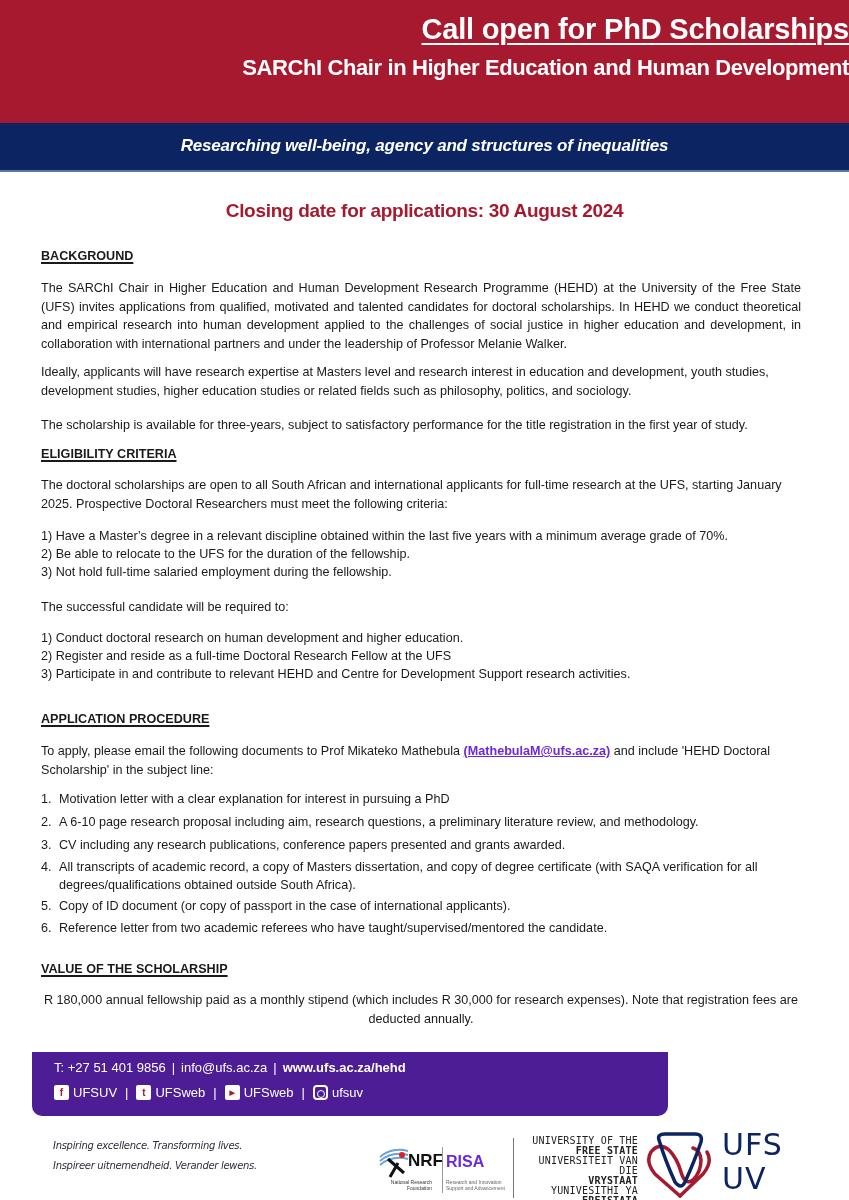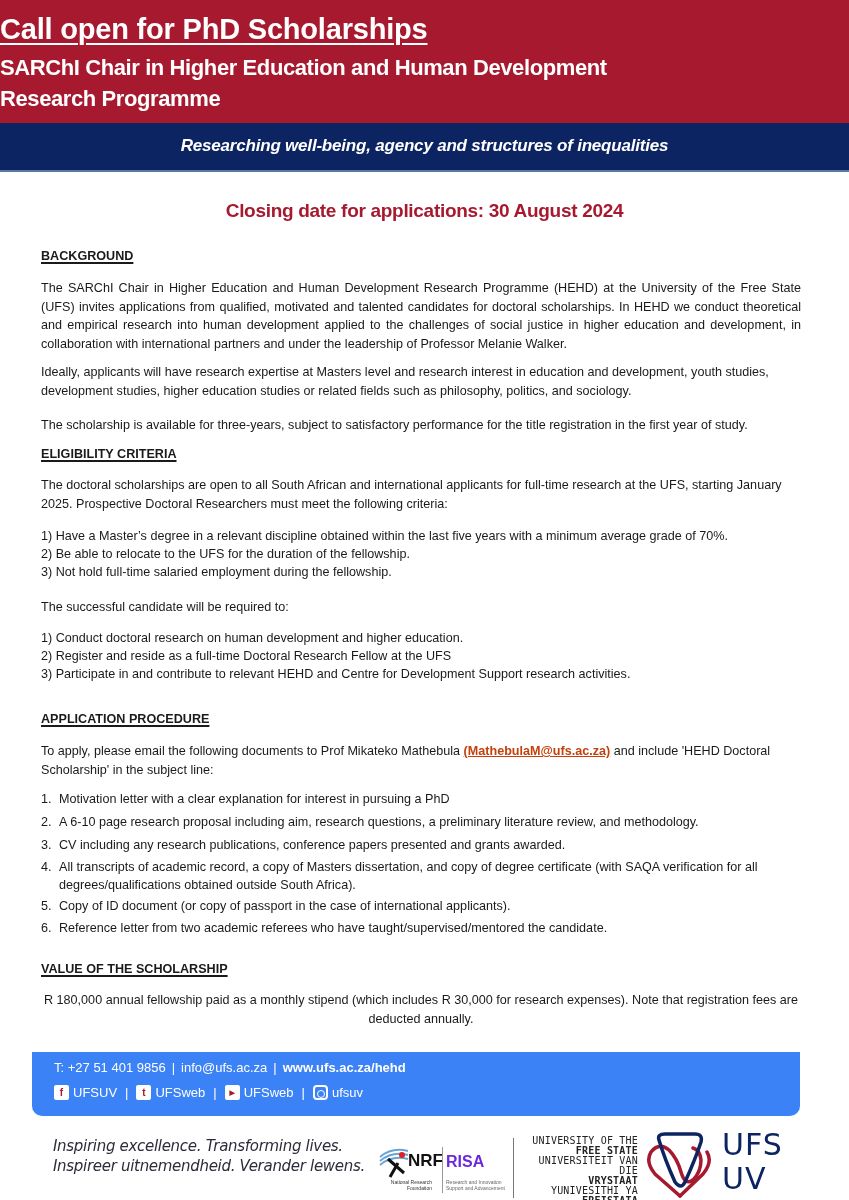--- a/index.html
+++ b/index.html
@@ -1,21 +1,21 @@
 <!DOCTYPE html>
 <html><head>
 <meta charset="utf-8">
 <style>
   * { box-sizing: border-box; margin: 0; padding: 0; }
   html, body { width: 849px; height: 1200px; background: #ffffff; overflow: hidden; }
   body { font-family: "Liberation Sans", sans-serif; color: #1a1a1a; position: relative; }
 
   .header-red {
     position: absolute; left: 0; top: 0; width: 849px; height: 123px;
-    background: #a6192e; color: #ffffff; text-align: left; padding-left: 20px;
+    background: #a6192e; color: #ffffff; text-align: right; padding-left: 20px;
   }
   .h-title {
     position: absolute; left: 0; right: 0; top: 13px;
     font-size: 29px; font-weight: bold; text-decoration: underline;
     text-decoration-thickness: 2px; text-underline-offset: 4px;
     letter-spacing: -0.2px;
   }
   .h-sub1 {
     position: absolute; left: 0; right: 0; top: 55px;
     font-size: 22px; font-weight: bold; letter-spacing: -0.4px;
@@ -38,29 +38,29 @@
     position: absolute; left: 0; right: 0; top: 200px; text-align: center;
     font-size: 19px; font-weight: bold; color: #a6192e; letter-spacing: -0.3px;
   }
   .sec-h {
     position: absolute; left: 41px; font-size: 12.6px; font-weight: bold;
     text-decoration: underline; text-decoration-thickness: 1.5px; text-underline-offset: 2px;
   }
   .para { position: absolute; left: 41px; width: 760px; font-size: 12.6px; line-height: 18.5px; text-align: justify; }
   .line { position: absolute; left: 41px; font-size: 12.6px; white-space: nowrap; }
 
-  .email-link { color: #c2410c; font-weight: bold; text-decoration: underline; }
+  .email-link { color: #6d28d9; font-weight: bold; text-decoration: underline; }
 
   .ol-item { position: absolute; left: 41px; width: 760px; font-size: 12.6px; line-height: 18px; }
   .ol-item .num { position: absolute; left: 0; top: 0; }
   .ol-item .txt { display: block; margin-left: 18px; }
 
   .footer-band {
-    position: absolute; left: 32px; top: 1052px; width: 768px; height: 64px;
-    background: #3b82f6; border-radius: 0 0 10px 10px; color: #ffffff;
+    position: absolute; left: 32px; top: 1052px; width: 636px; height: 64px;
+    background: #4c1d95; border-radius: 0 0 10px 10px; color: #ffffff;
   }
   .contact {
     position: absolute; left: 22px; top: 8px; font-size: 13px; white-space: nowrap;
   }
   .contact .sep { margin: 0 6px; }
   .contact .web { font-weight: bold; }
   .social {
     position: absolute; left: 22px; top: 33px; font-size: 13px; white-space: nowrap;
     display: flex; align-items: center;
   }
@@ -69,21 +69,21 @@
     width: 15px; height: 15px; background: #ffffff; color: #a6192e; border-radius: 2px;
     display: inline-flex; align-items: center; justify-content: center;
     font-size: 10px; font-weight: bold; margin-right: 4px;
   }
   .social .ico.insta { background: transparent; border: 2px solid #fff; border-radius: 4px; width: 15px; height: 15px; position: relative; }
   .social .ico.insta::after { content: ""; width: 6px; height: 6px; border: 1.5px solid #fff; border-radius: 50%; position: absolute; left: 2.5px; top: 2.5px; }
   .social .sep { margin: 0 8px; }
 
   .motto {
     position: absolute; left: 53px; top: 1136px; font-family: "DejaVu Sans", sans-serif;
-    font-style: italic; font-size: 15px; line-height: 20px; color: #2c2c3a; letter-spacing: -0.3px;
+    font-style: italic; font-size: 10px; line-height: 20px; color: #2c2c3a; letter-spacing: -0.3px;
   }
 
   .nrf { position: absolute; left: 378px; top: 1143px; width: 130px; height: 52px; }
   .nrf-text { position: absolute; left: 30px; top: 8px; font-weight: bold; font-size: 17px; color: #111; }
   .nrf-small { position: absolute; left: 0px; top: 36px; font-size: 5px; line-height: 6px; color: #333; text-align: right; width: 54px; }
   .risa-div { position: absolute; left: 64px; top: 4px; width: 1px; height: 46px; background: #999; }
   .risa-text { position: absolute; left: 68px; top: 10px; font-size: 16px; color: #6d28d9; font-weight: bold; }
   .risa-small { position: absolute; left: 68px; top: 36px; font-size: 5px; line-height: 6px; color: #666; }
 
   .ufs-divider { position: absolute; left: 513px; top: 1138px; width: 1px; height: 60px; background: #777; }
@@ -97,21 +97,20 @@
     position: absolute; left: 722px; top: 1128px; font-family: "DejaVu Sans", sans-serif;
     font-size: 30px; line-height: 34px; color: #0c2461; font-weight: normal; letter-spacing: 1px;
   }
 </style>
 </head>
 <body>
 
 <div class="header-red">
   <div class="h-title">Call open for PhD Scholarships</div>
   <div class="h-sub1">SARChI Chair in Higher Education and Human Development</div>
-  <div class="h-sub2">Research Programme</div>
 </div>
 <div class="header-navy">
   <div class="tagline">Researching well-being, agency and structures of inequalities</div>
 </div>
 
 <div class="closing">Closing date for applications: 30 August 2024</div>
 
 <div class="sec-h" style="top:249px;">BACKGROUND</div>
 <div class="para" style="top:279px;">The SARChI Chair in Higher Education and Human Development Research Programme (HEHD) at the University of the Free State (UFS) invites applications from qualified, motivated and talented candidates for doctoral scholarships. In HEHD we conduct theoretical and empirical research into human development applied to the challenges of social justice in higher education and development, in collaboration with international partners and under the leadership of Professor Melanie Walker.</div>
 <div class="para" style="top:363px; text-align:left;">Ideally, applicants will have research expertise at Masters level and research interest in education and development, youth studies, development studies, higher education studies or related fields such as philosophy, politics, and sociology.</div>

